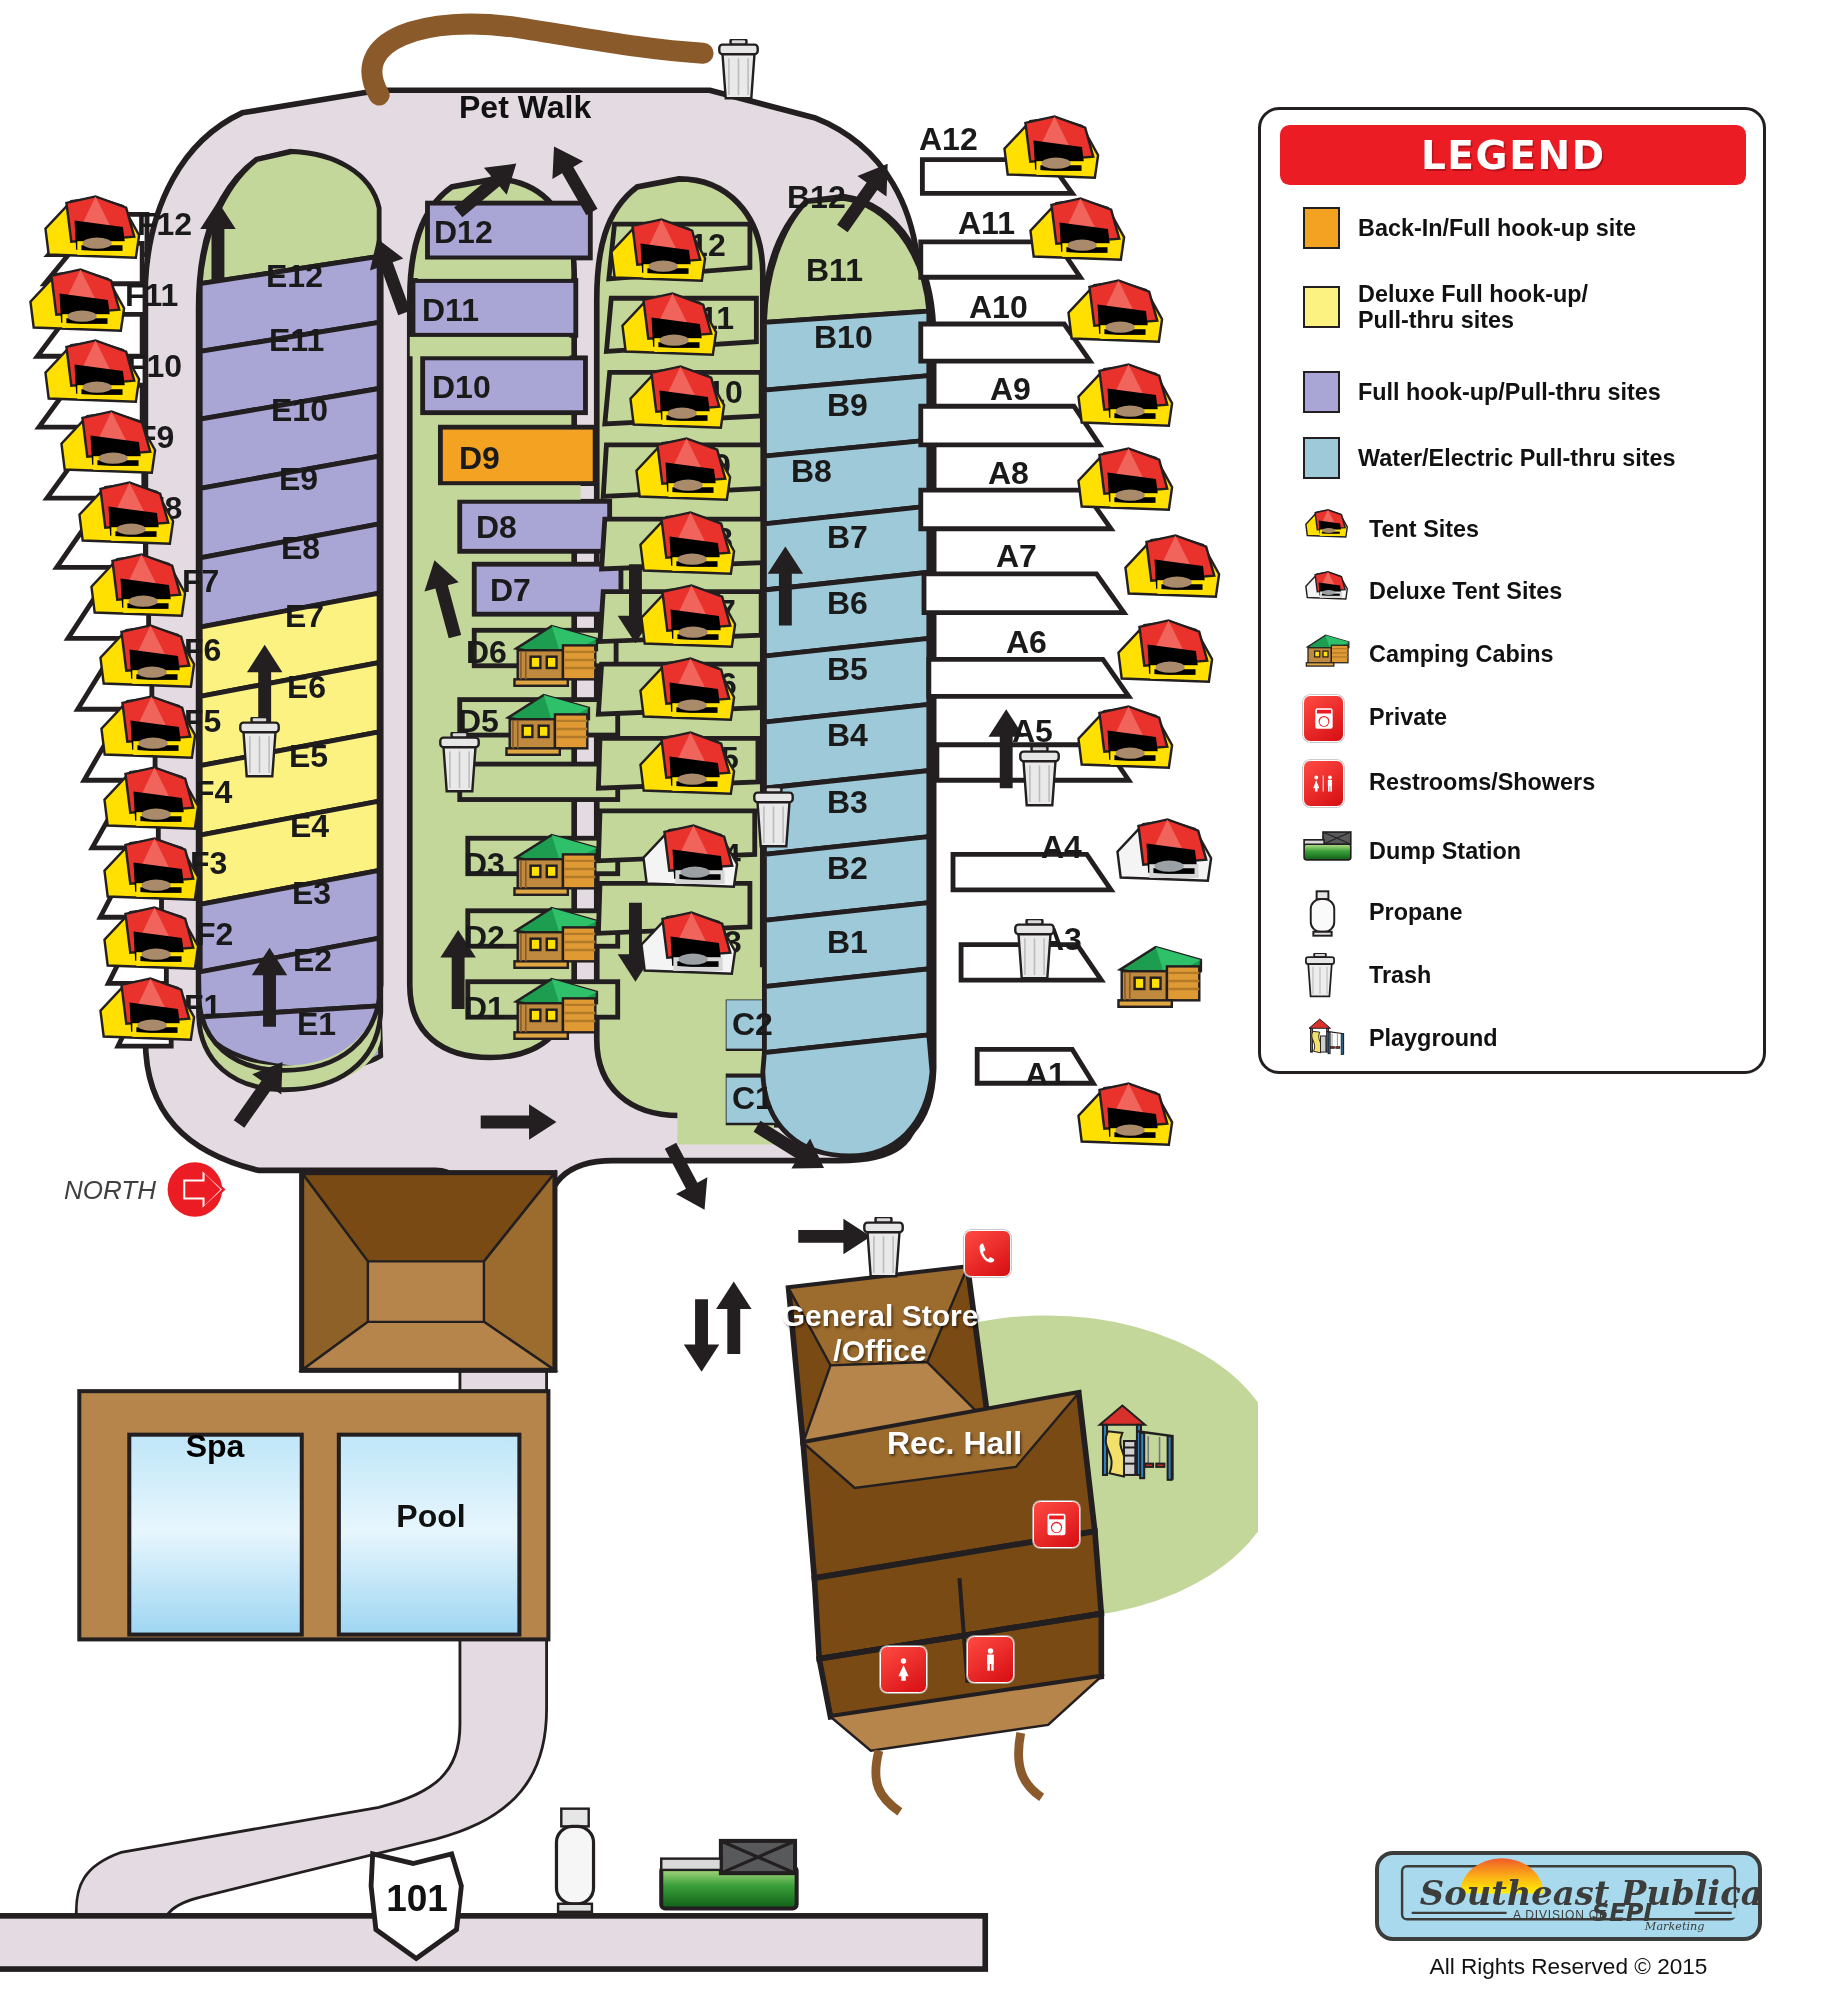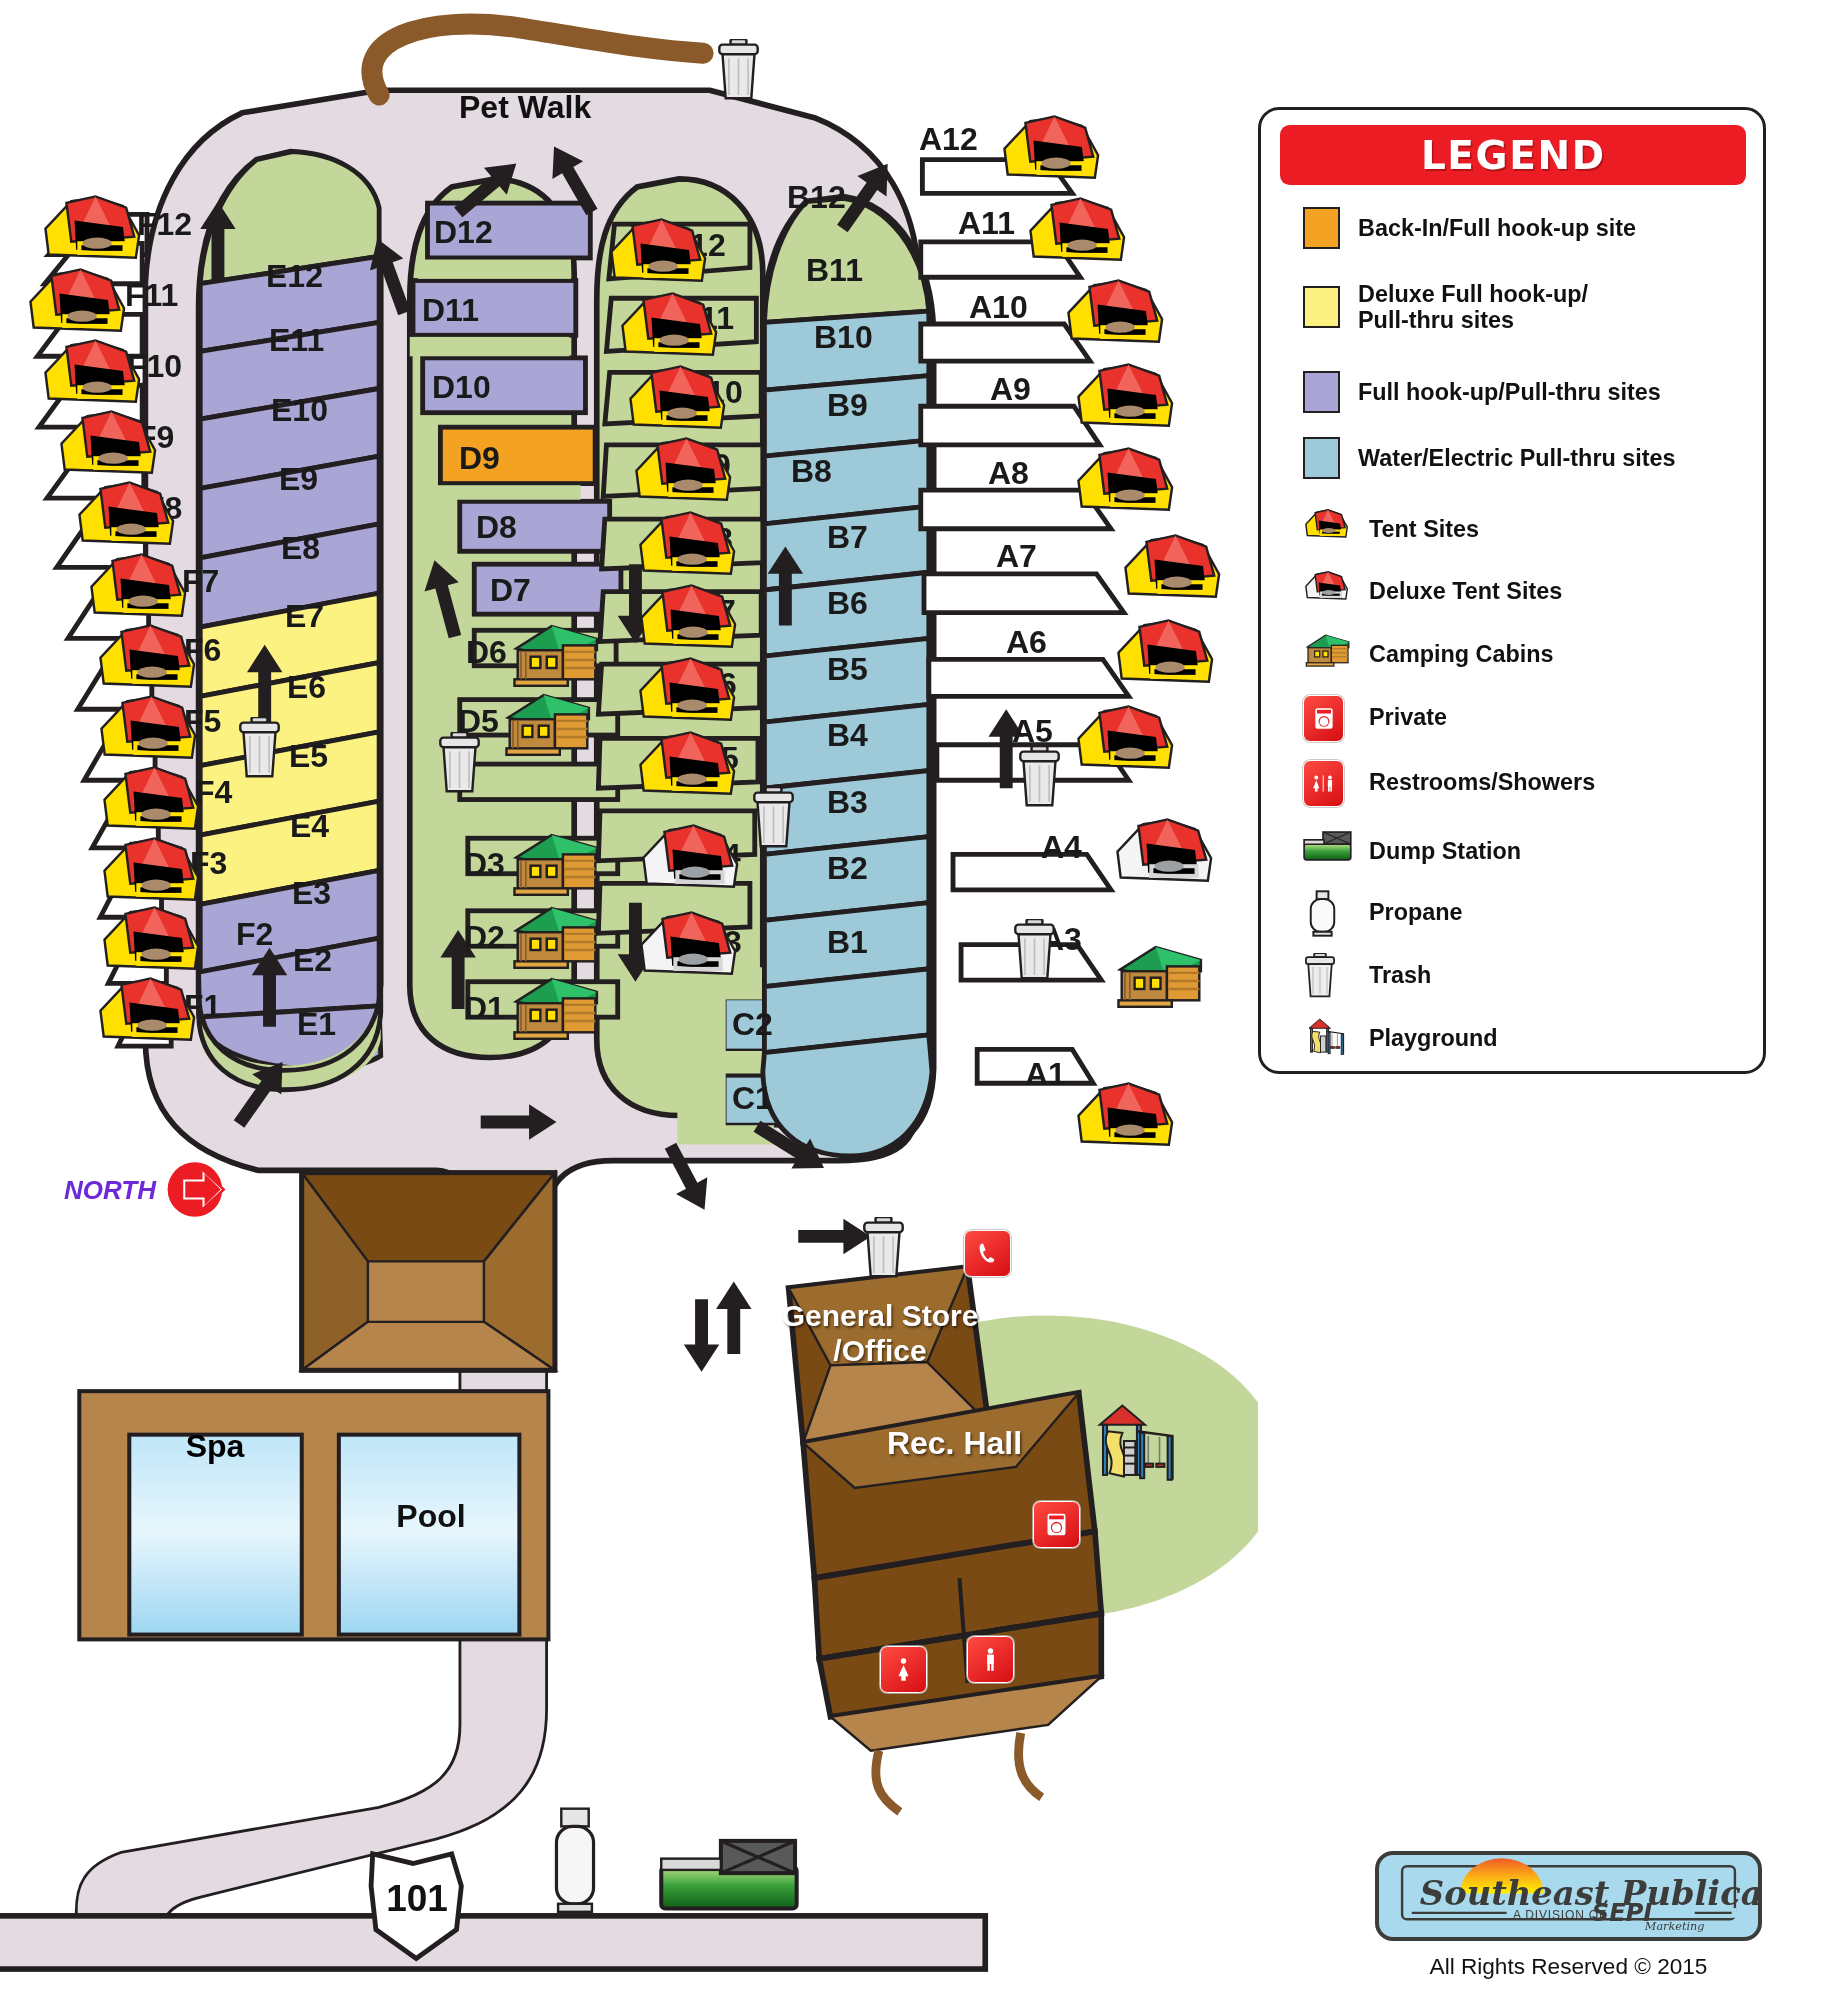--- a/index.html
+++ b/index.html
@@ -14,21 +14,21 @@
   #legend{position:absolute;left:1258px;top:107px;width:508px;height:967px;background:#fff;border:3.2px solid #231f20;border-radius:21px;box-sizing:border-box;}
   #legend-title{position:absolute;left:19.3px;top:15.3px;width:466px;height:60px;background:#ec1c24;border-radius:9.7px;display:flex;align-items:center;justify-content:center;}
   #legend-title span{color:#fff;font-family:"DejaVu Sans",sans-serif;font-weight:bold;font-size:39px;letter-spacing:1.6px;text-shadow:1.6px 1.6px 0 #b0131a;}
   .leg-row{position:absolute;left:42px;display:flex;align-items:center;gap:18px;}
   .leg-sw{width:37px;height:42px;border:2.4px solid #231f20;box-sizing:border-box;flex:none;}
   .leg-txt{font-size:23.4px;font-weight:bold;color:#111;line-height:1.12;}
   .leg-ico{width:48px;height:45px;flex:none;position:relative;}
   .sq-red{background:linear-gradient(145deg,#ff4b43,#d60d12);border-radius:7.3px;border:1.6px solid #fff;box-shadow:0 0 0 0.8px #bbb;display:flex;align-items:center;justify-content:center;}
   
   #north{position:absolute;left:64px;top:1159px;width:153px;height:64px;}
-  #north .ntext{position:absolute;left:0;top:16px;font-style:italic;font-weight:bold;font-size:26px;color:#6d28d9;font-family:"Liberation Sans",sans-serif;}
+  #north .ntext{position:absolute;left:0;top:16px;font-style:italic;font-weight:normal;font-size:26px;color:#404040;font-family:"Liberation Sans",sans-serif;}
   #sep-logo{position:absolute;left:1375px;top:1851px;width:387px;height:90px;background:#a8d9ec;border:4px solid #3c3c3b;border-radius:18px;box-sizing:border-box;}
   #sep-copy{position:absolute;left:1375px;top:1954px;width:387px;text-align:center;font-size:22.6px;color:#111;}
 </style>
 </head>
 <body>
 
 <div id="map">
 
   <svg class="abs" style="left:0;top:0;" width="1258" height="2015" viewBox="0 0 1560 2500">
     <defs>
@@ -277,21 +277,21 @@
   <div class="abs site-label" style="left:137px;top:206px;font-size:32px;">F12</div>
   <div class="abs site-label" style="left:125px;top:277px;font-size:32px;">F11</div>
   <div class="abs site-label" style="left:127px;top:348px;font-size:32px;">F10</div>
   <div class="abs site-label" style="left:137px;top:419px;font-size:32px;">F9</div>
   <div class="abs site-label" style="left:145px;top:490px;font-size:32px;">F8</div>
   <div class="abs site-label" style="left:182px;top:563px;font-size:32px;">F7</div>
   <div class="abs site-label" style="left:184px;top:632px;font-size:32px;">F6</div>
   <div class="abs site-label" style="left:184px;top:703px;font-size:32px;">F5</div>
   <div class="abs site-label" style="left:195px;top:774px;font-size:32px;">F4</div>
   <div class="abs site-label" style="left:190px;top:845px;font-size:32px;">F3</div>
-  <div class="abs site-label" style="left:208px;top:916px;font-size:32px;padding-left:28px;">F2</div>
+  <div class="abs site-label" style="left:196px;top:916px;font-size:32px;">F2</div>
   <div class="abs site-label" style="left:184px;top:988px;font-size:32px;">F1</div>
 
   <div class="abs site-label" style="left:266px;top:258px;font-size:32px;">E12</div>
   <div class="abs site-label" style="left:269px;top:322px;font-size:32px;">E11</div>
   <div class="abs site-label" style="left:271px;top:392px;font-size:32px;">E10</div>
   <div class="abs site-label" style="left:279px;top:461px;font-size:32px;">E9</div>
   <div class="abs site-label" style="left:281px;top:530px;font-size:32px;">E8</div>
   <div class="abs site-label" style="left:285px;top:598px;font-size:32px;">E7</div>
   <div class="abs site-label" style="left:287px;top:669px;font-size:32px;">E6</div>
   <div class="abs site-label" style="left:289px;top:738px;font-size:32px;">E5</div>

